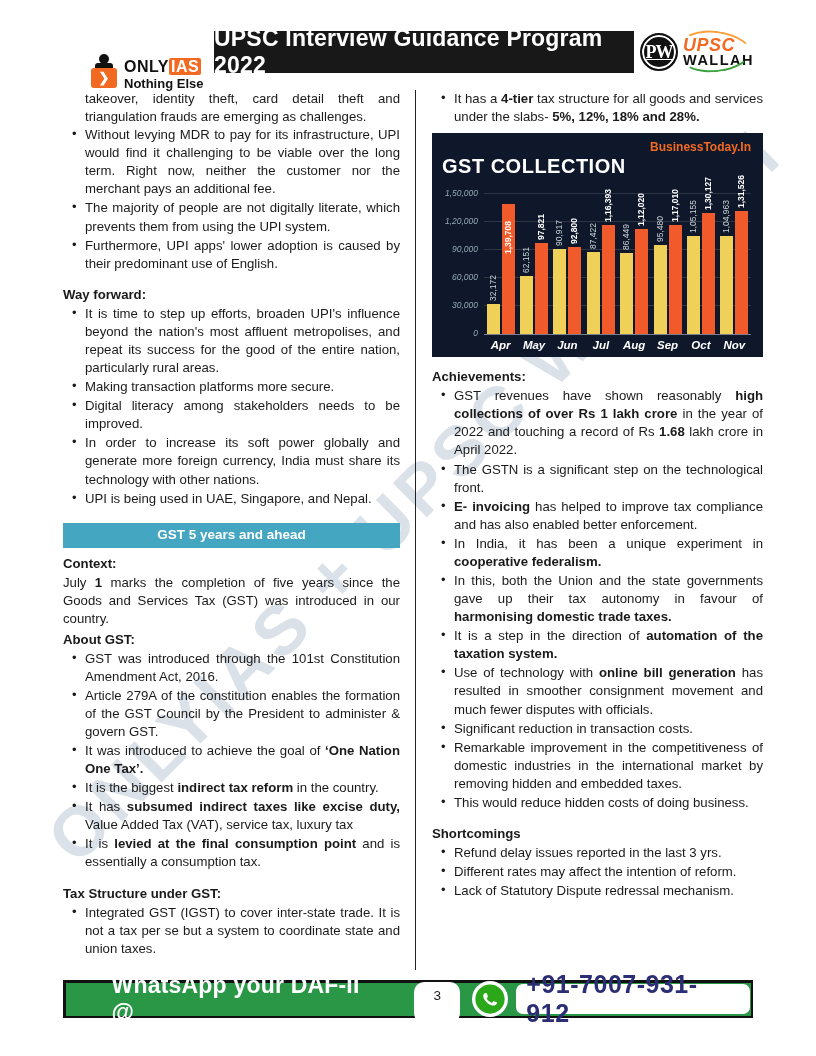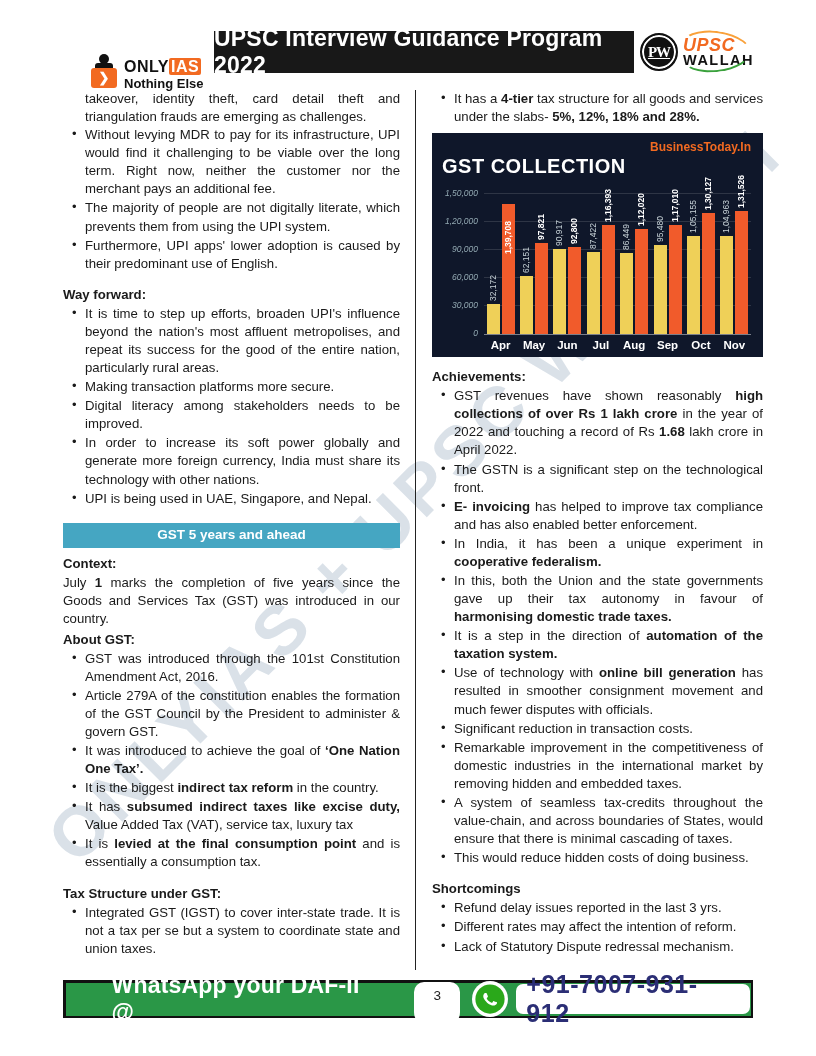--- a/index.html
+++ b/index.html
@@ -37,21 +37,21 @@
   .title-bar {
     flex: 1; height: 42px; margin: 0 6px; background: #181818;
     display:flex; align-items:center; justify-content:center;
     color:#fff; font-size: 23px; font-weight: bold; letter-spacing: .2px;
   }
   .logo-right { display:flex; align-items:center; gap:5px; width: 120px; flex:none; }
   .pw-circle {
     width: 38px; height: 38px; border-radius: 50%; background:#111; flex:none;
     border: 2px solid #111; box-shadow: inset 0 0 0 2px #fff;
     display:flex; align-items:center; justify-content:center;
-    color:#fff; font-family:"Liberation Serif", serif; font-weight:bold; font-size:15px; letter-spacing:-1px;text-decoration:underline;
+    color:#fff; font-family:"Liberation Serif", serif; font-weight:bold; font-size:18px; letter-spacing:-1px;text-decoration:underline;
   }
   .pw-text { position:relative; line-height:.95; }
   .pw-upsc { color:#f26a21; font-weight:bold; font-style:italic; font-size:18px; letter-spacing:.5px; }
   .pw-wallah { color:#111; font-weight:bold; font-size:14.5px; letter-spacing:1.5px; }
   .pw-swoosh { position:absolute; left:-4px; top:-6px; width:74px; height:40px;
     border:2px solid transparent; border-top-color:#f9a13a; border-radius:50%; transform:rotate(8deg); }
   .pw-swoosh2 { position:absolute; left:-2px; bottom:-5px; width:70px; height:34px;
     border:2px solid transparent; border-bottom-color:#3aa13c; border-radius:50%; transform:rotate(-6deg); }
   
   .content { position: relative; z-index: 1; display: flex; padding: 12px 53px 0 63px; min-height: 892px; align-items: stretch; }
@@ -86,21 +86,21 @@
   .chart-plot { position: relative; flex: 1; border-bottom: 1px solid rgba(255,255,255,.45); display: flex; }
   .gridline { position:absolute; left:0; right:0; height:1px; background:rgba(255,255,255,.13); }
   .bar-group { position: relative; flex: 1; }
   .bar { position:absolute; bottom:0; width: 13px; }
   .vlabel {
     position:absolute; writing-mode: vertical-rl; transform: rotate(180deg);
     font-size: 8.5px; white-space: nowrap; line-height: 13px; width: 13px; text-align: left;
   }
   .vlabel.s0 { color:#c9d4d9; }
   .vlabel.s1 { color:#ffffff; font-weight: bold; }
-  .chart-x-axis { display:flex; margin-left: 42px; margin-top: 3px; }
+  .chart-x-axis { display:flex; margin-left: 42px; margin-top: 3px; font-style: italic; }
   .xlabel { flex:1; text-align:center; color:#fff; font-weight:bold; font-size:11.5px; }
   
   .footer {
     position: absolute; z-index: 2; left: 63px; right: 63px; bottom: 38px; height: 38px;
     background: #111; padding: 2.5px;
   }
   .footer-inner {
     position: relative; height: 100%; background: #2a9747;
     display: flex; align-items: center;
   }
@@ -278,21 +278,20 @@
       <ul class="blist">
           <li><span>GST revenues have shown reasonably </span><b>high collections of over Rs 1 lakh crore</b><span> in the year of 2022 and touching a record of Rs </span><b>1.68</b><span> lakh crore in April 2022.</span></li>
           <li>The GSTN is a significant step on the technological front.</li>
           <li><b>E- invoicing</b><span> has helped to improve tax compliance and has also enabled better enforcement.</span></li>
           <li><span>In India, it has been a unique experiment in </span><b>cooperative federalism.</b></li>
           <li><span>In this, both the Union and the state governments gave up their tax autonomy in favour of </span><b>harmonising domestic trade taxes.</b></li>
           <li><span>It is a step in the direction of </span><b>automation of the taxation system.</b></li>
           <li><span>Use of technology with </span><b>online bill generation</b><span> has resulted in smoother consignment movement and much fewer disputes with officials.</span></li>
           <li>Significant reduction in transaction costs.</li>
           <li>Remarkable improvement in the competitiveness of domestic industries in the international market by removing hidden and embedded taxes.</li>
-          <li>A system of seamless tax-credits throughout the value-chain, and across boundaries of States, would ensure that there is minimal cascading of taxes.</li>
           <li>This would reduce hidden costs of doing business.</li>
         </ul>
 
       <div class="h">Shortcomings</div>
       <ul class="blist">
           <li>Refund delay issues reported in the last 3 yrs.</li>
           <li>Different rates may affect the intention of reform.</li>
           <li>Lack of Statutory Dispute redressal mechanism.</li>
         </ul>
     </div>

